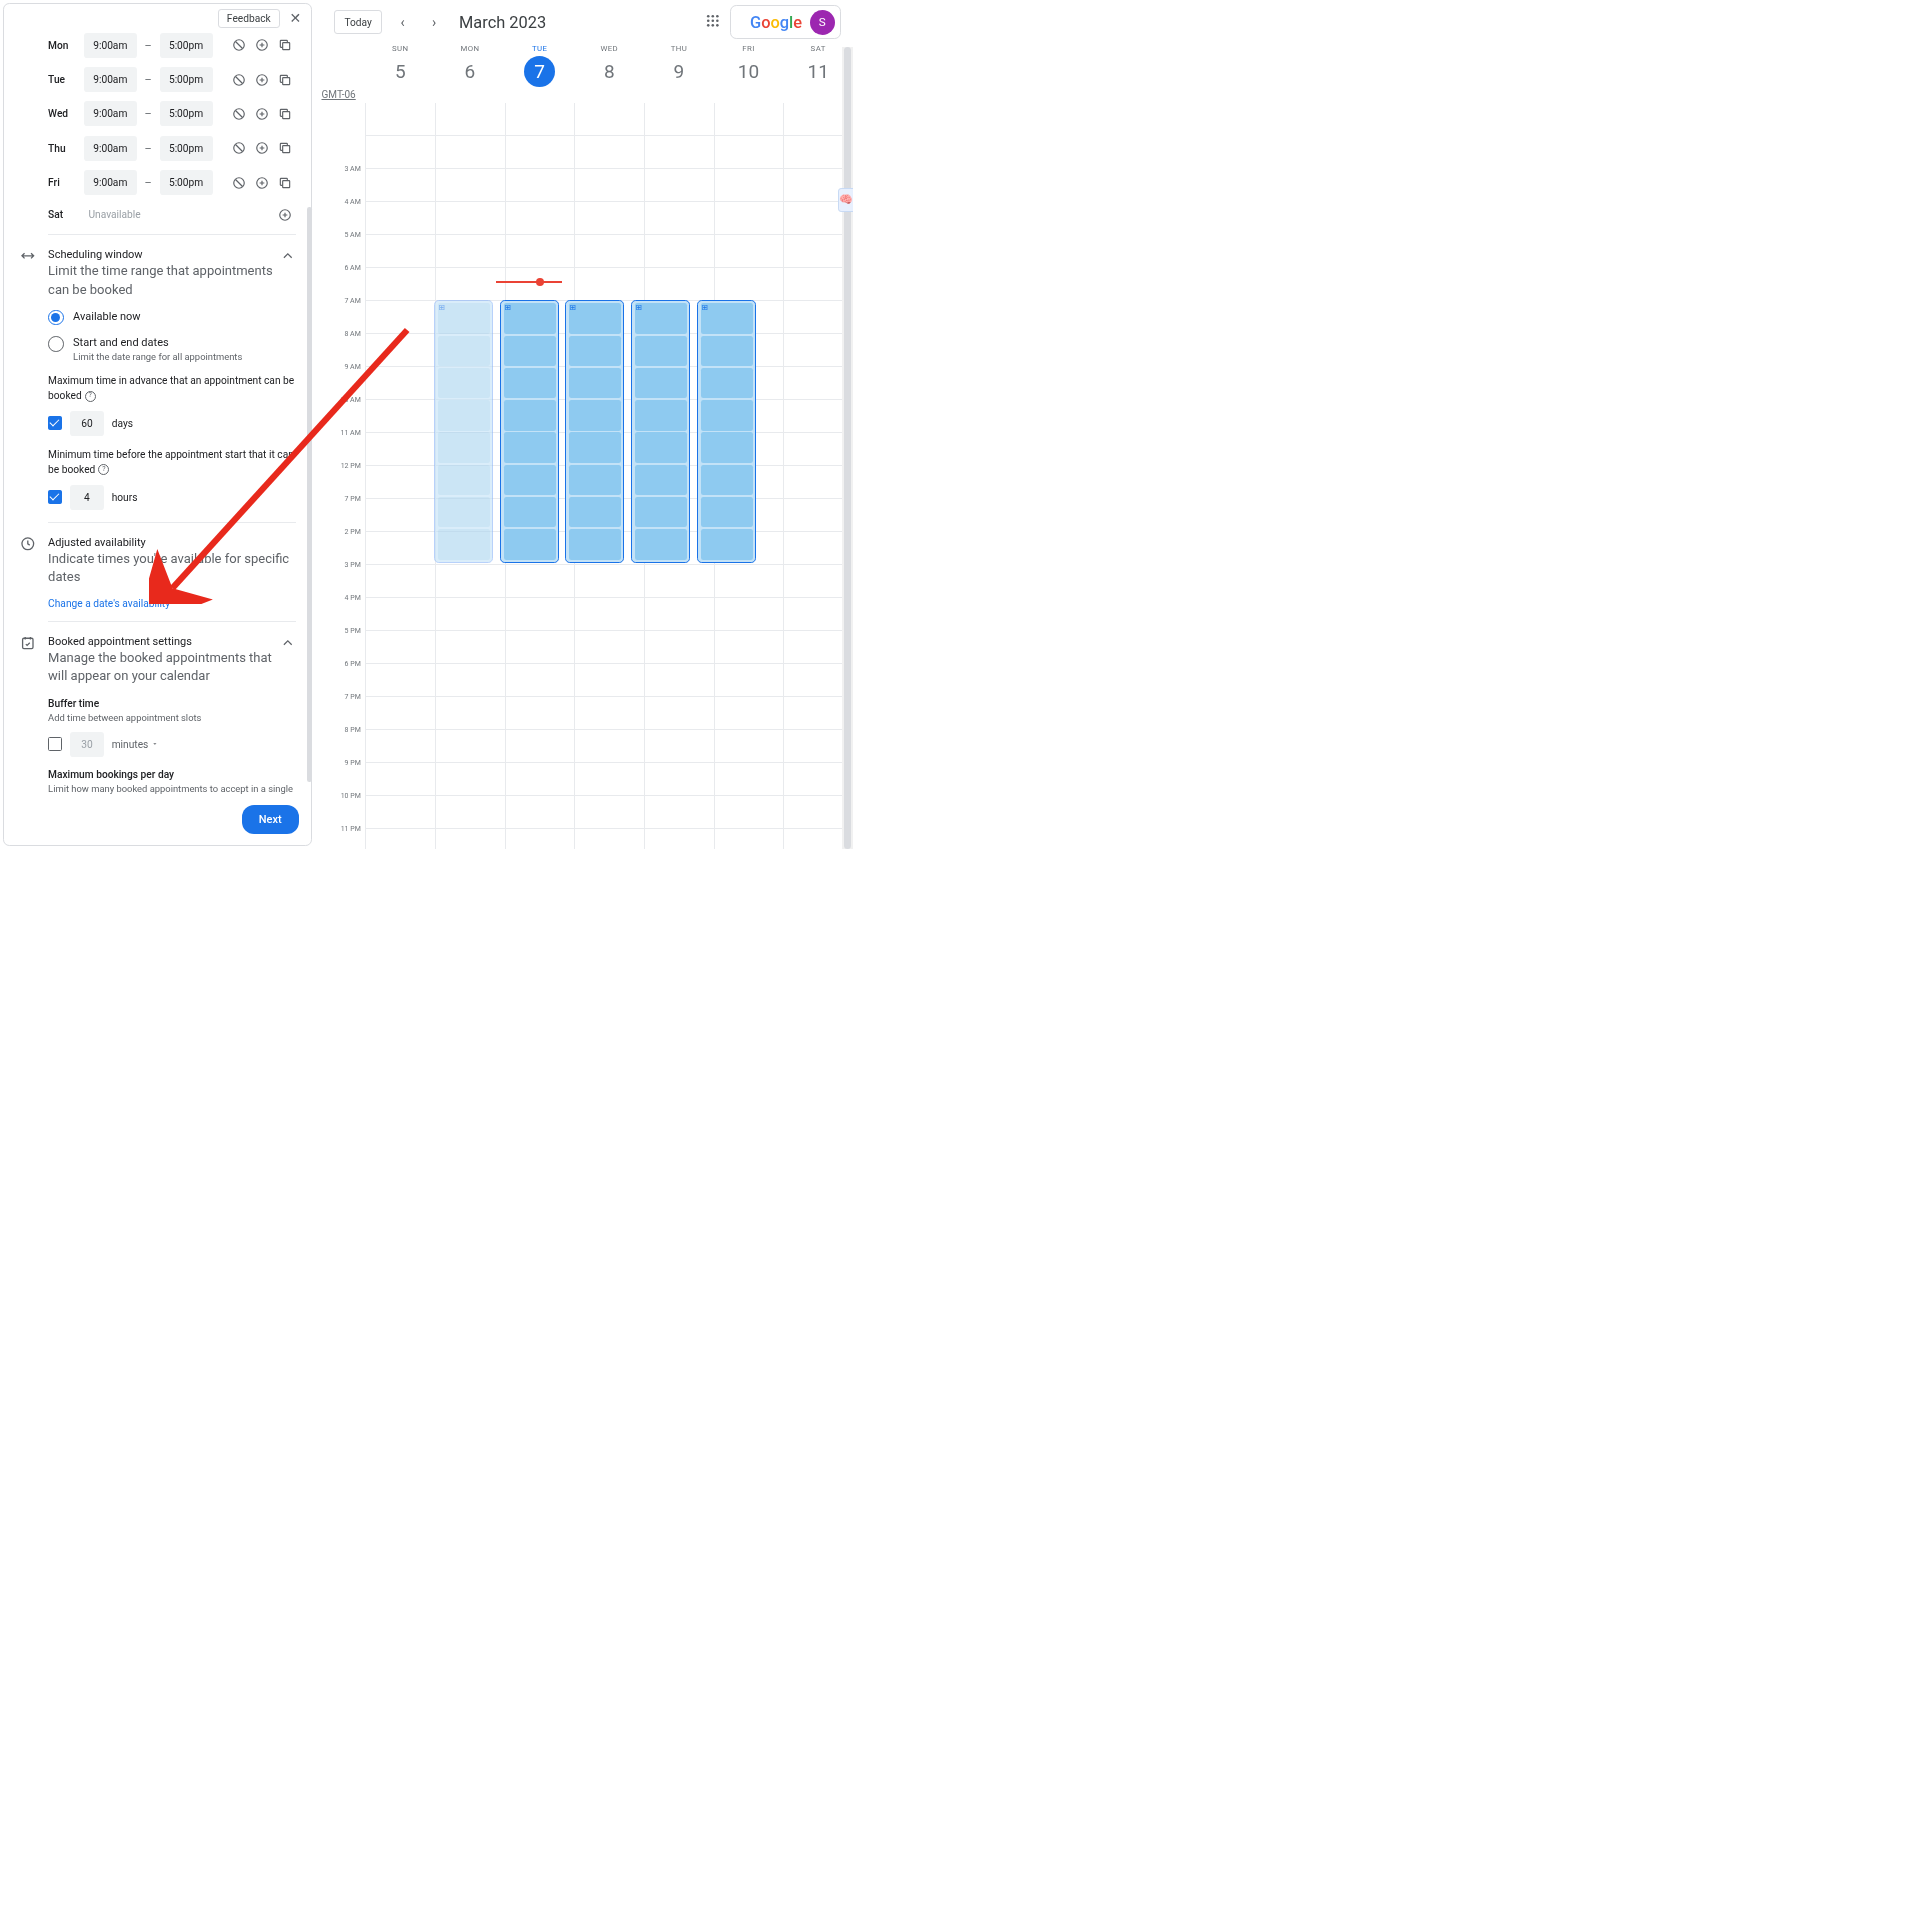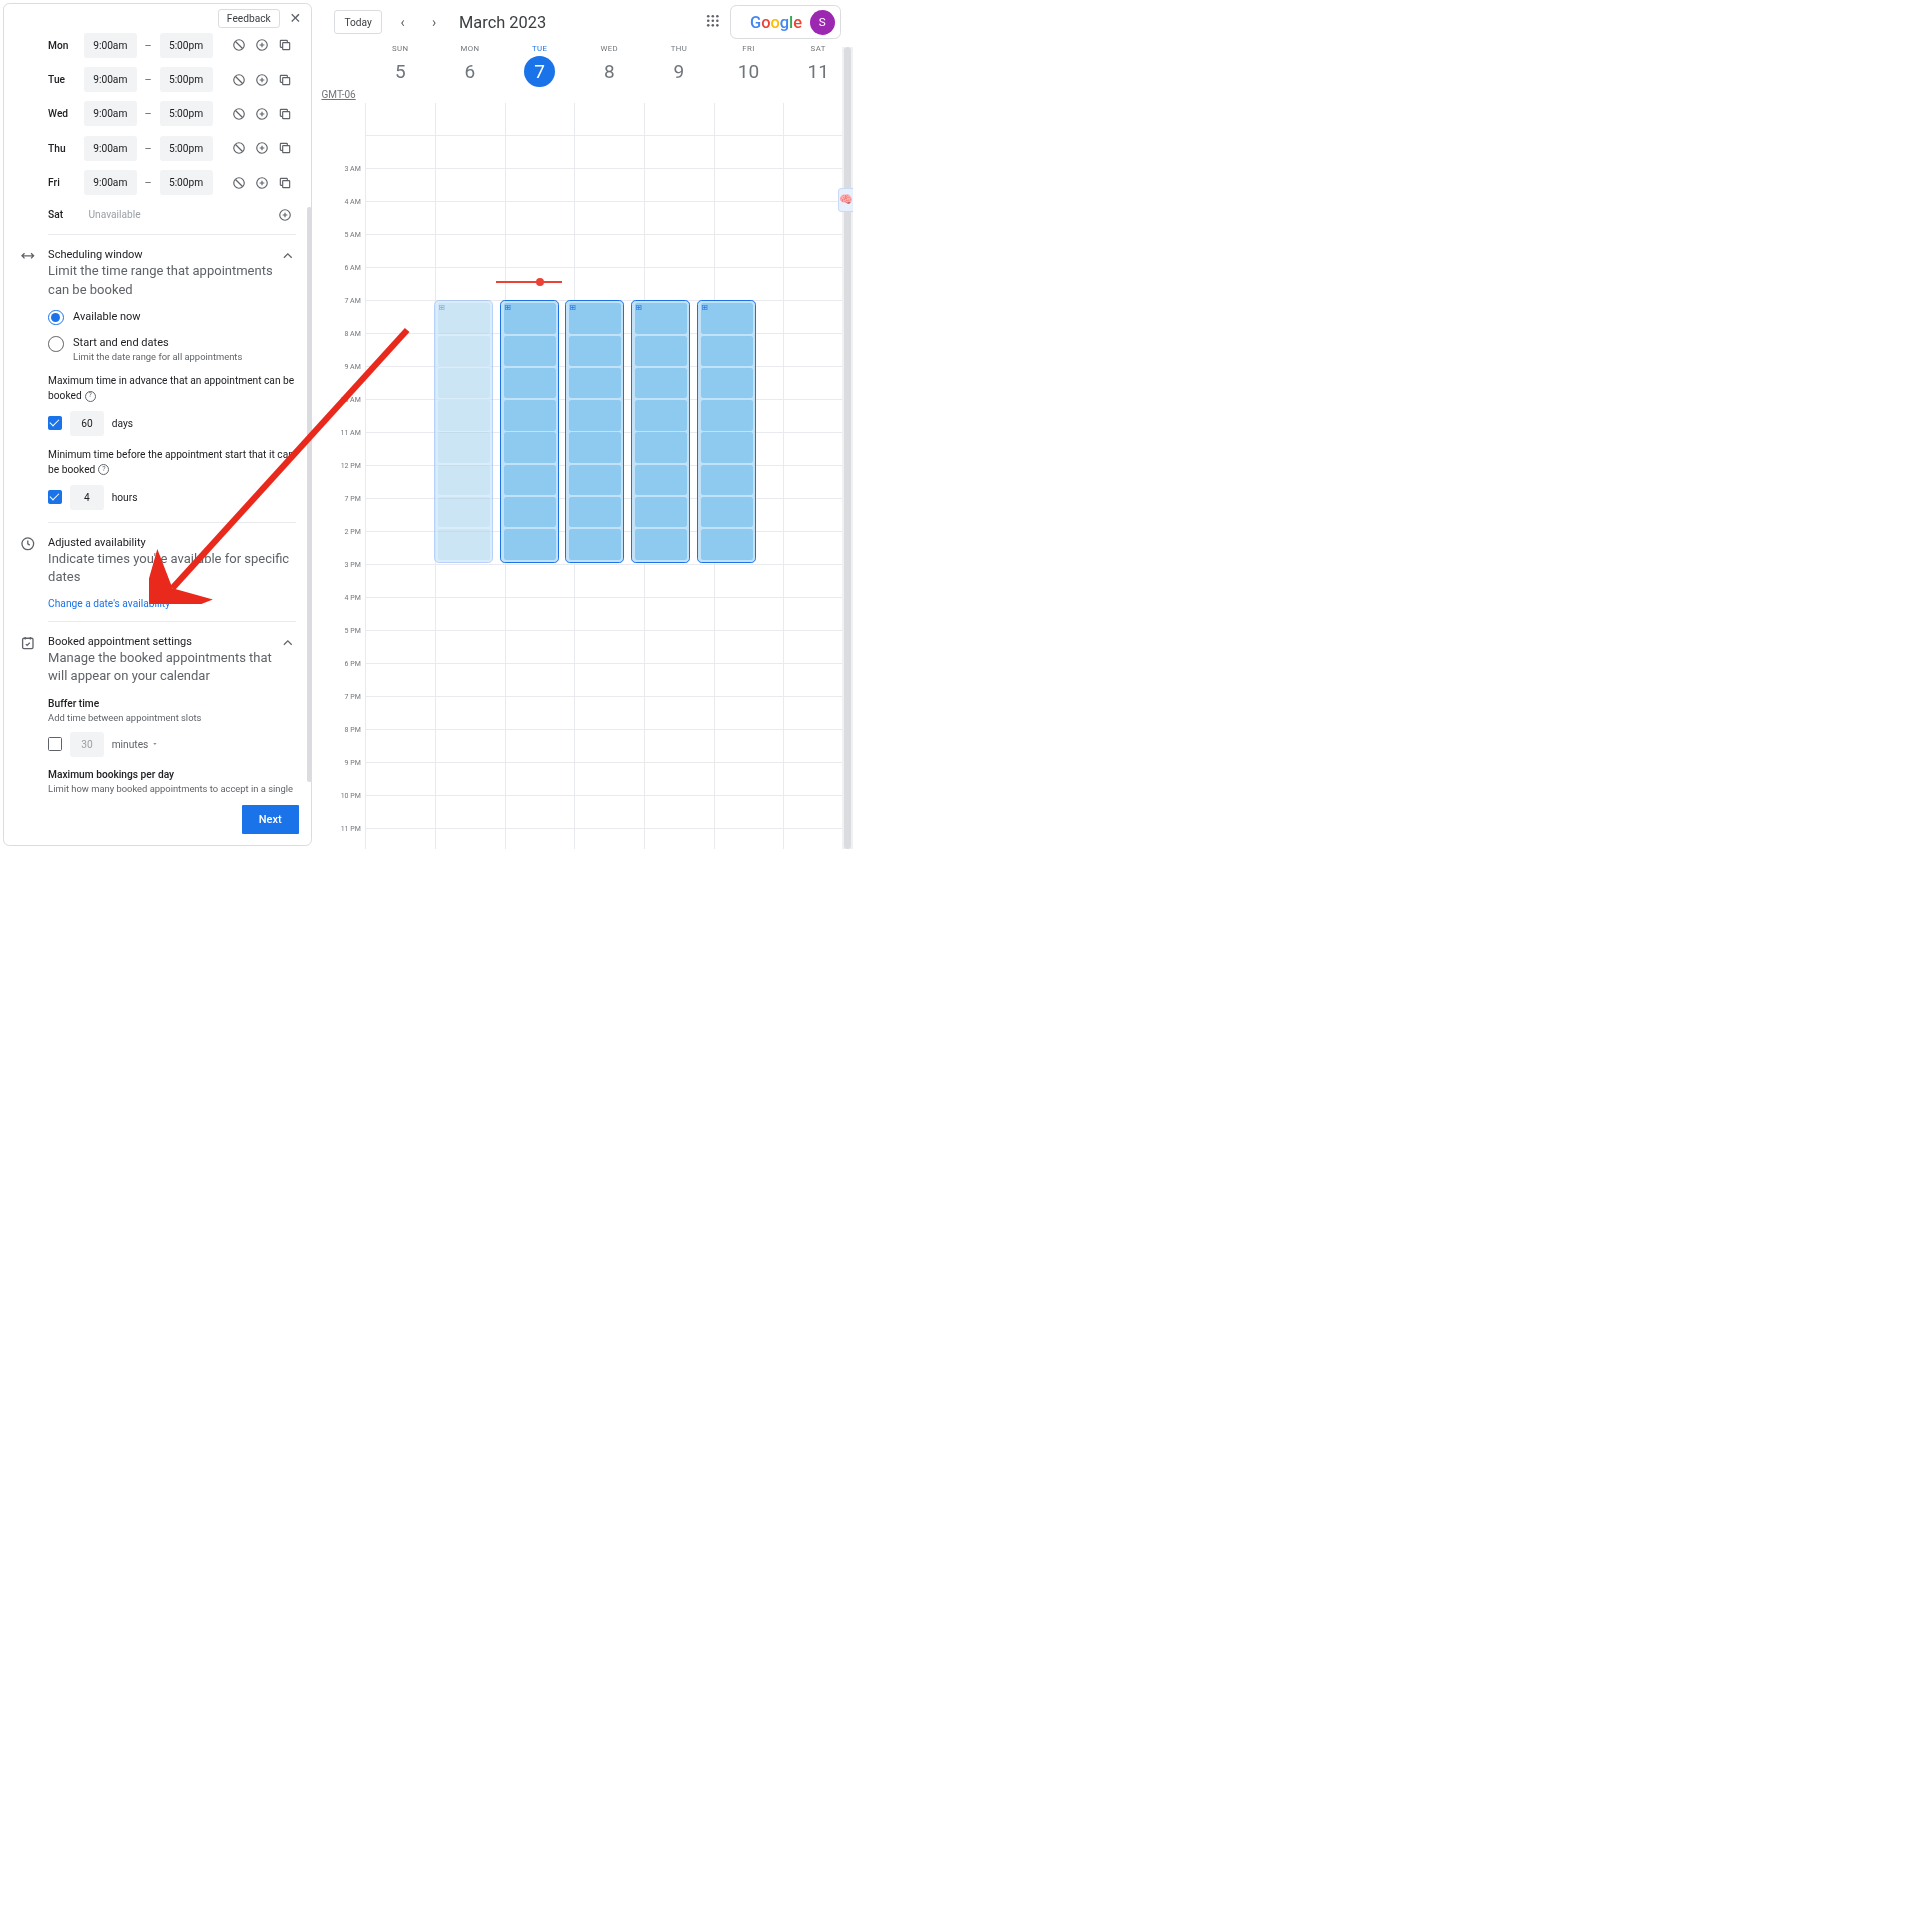--- a/index.html
+++ b/index.html
@@ -6,21 +6,21 @@
 body { display: flex; width: 853px; height: 849px; background: #fff; overflow: hidden; position: relative; }
 
 
 .panel { width: 309px; border: 0.8px solid #dadce0; border-radius: 6.3px; margin: 3.1px; display: flex; flex-direction: column; background: #fff; position: relative; }
 .panel-header { display: flex; justify-content: flex-end; align-items: center; padding: 4.7px 6.3px; gap: 6.3px; }
 .feedback-btn { border: 0.8px solid #dadce0; border-radius: 3.1px; padding: 3.1px 7.8px; font-size: 10.2px; color: #3c4043; background: #fff; cursor: pointer; }
 .close-x { width: 19px; height: 19px; display: flex; align-items: center; justify-content: center; color: #5f6368; cursor: pointer; font-size: 14px; }
 .panel-body { flex: 1; overflow-y: auto; padding: 0 15.6px 0 44px; position: relative; }
 .panel-scroll { position: absolute; right: -0.8px; top: 203px; bottom: 63px; width: 4.7px; background: #dadce0; border-radius: 2.3px; }
 .panel-footer { padding: 11px 12.5px; display: flex; justify-content: flex-end; }
-.next-btn { background: #1a73e8; color: #fff; border: none; border-radius: 1px; padding: 7.8px 17px; font-size: 11px; font-weight: 500; cursor: pointer; }
+.next-btn { background: #1a73e8; color: #fff; border: none; border-radius: 12px; padding: 7.8px 17px; font-size: 11px; font-weight: 500; cursor: pointer; }
 
 
 .avail-row { display: flex; align-items: center; gap: 4.7px; margin-bottom: 9.4px; }
 .day-label { width: 31px; font-size: 10.2px; color: #202124; font-weight: 500; }
 .time-input { width: 53px; height: 25px; background: #f1f3f4; border: none; border-radius: 3.1px; text-align: center; font-size: 10.2px; color: #202124; }
 .dash { color: #5f6368; font-size: 11px; padding: 0 3.1px; }
 .unavail { font-size: 10.2px; color: #9aa0a6; flex: 1; padding-left: 4.7px; }
 .row-actions { margin-left: auto; display: flex; gap: 3.1px; }
 .icon-btn { width: 20.3px; height: 20.3px; display: flex; align-items: center; justify-content: center; color: #5f6368; cursor: pointer; }
 .icon-btn svg { width: 14px; height: 14px; }

